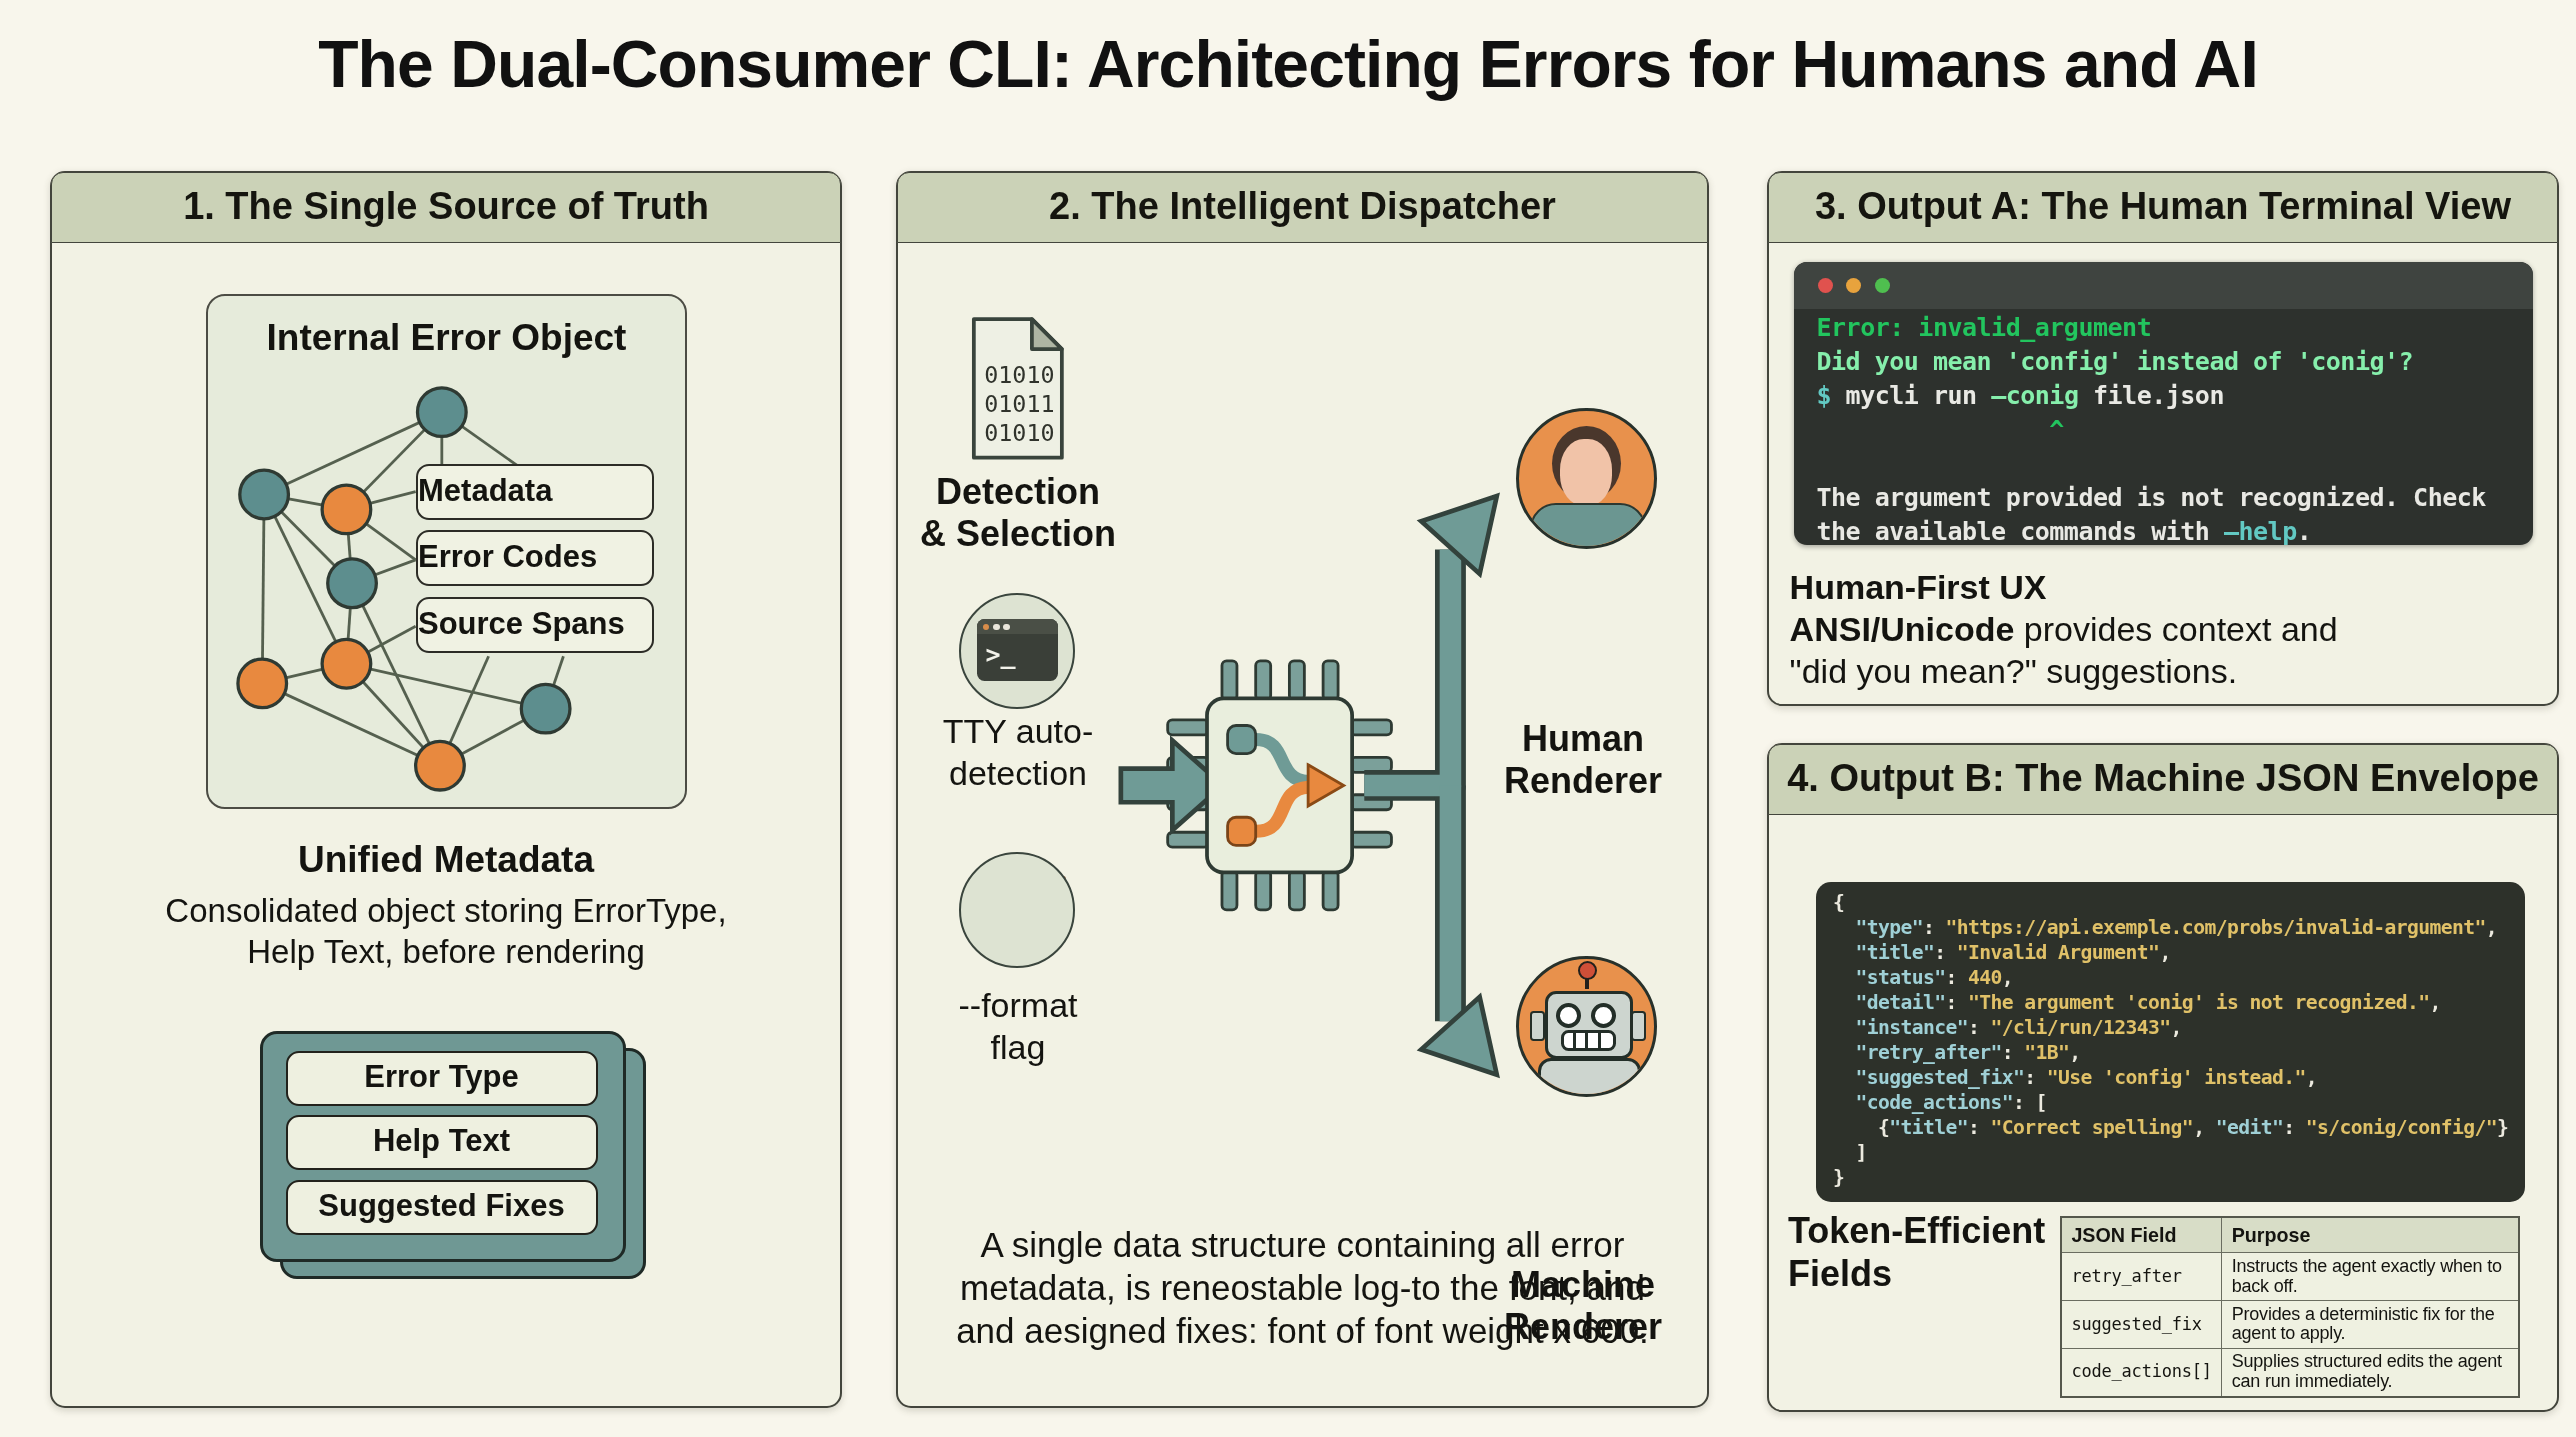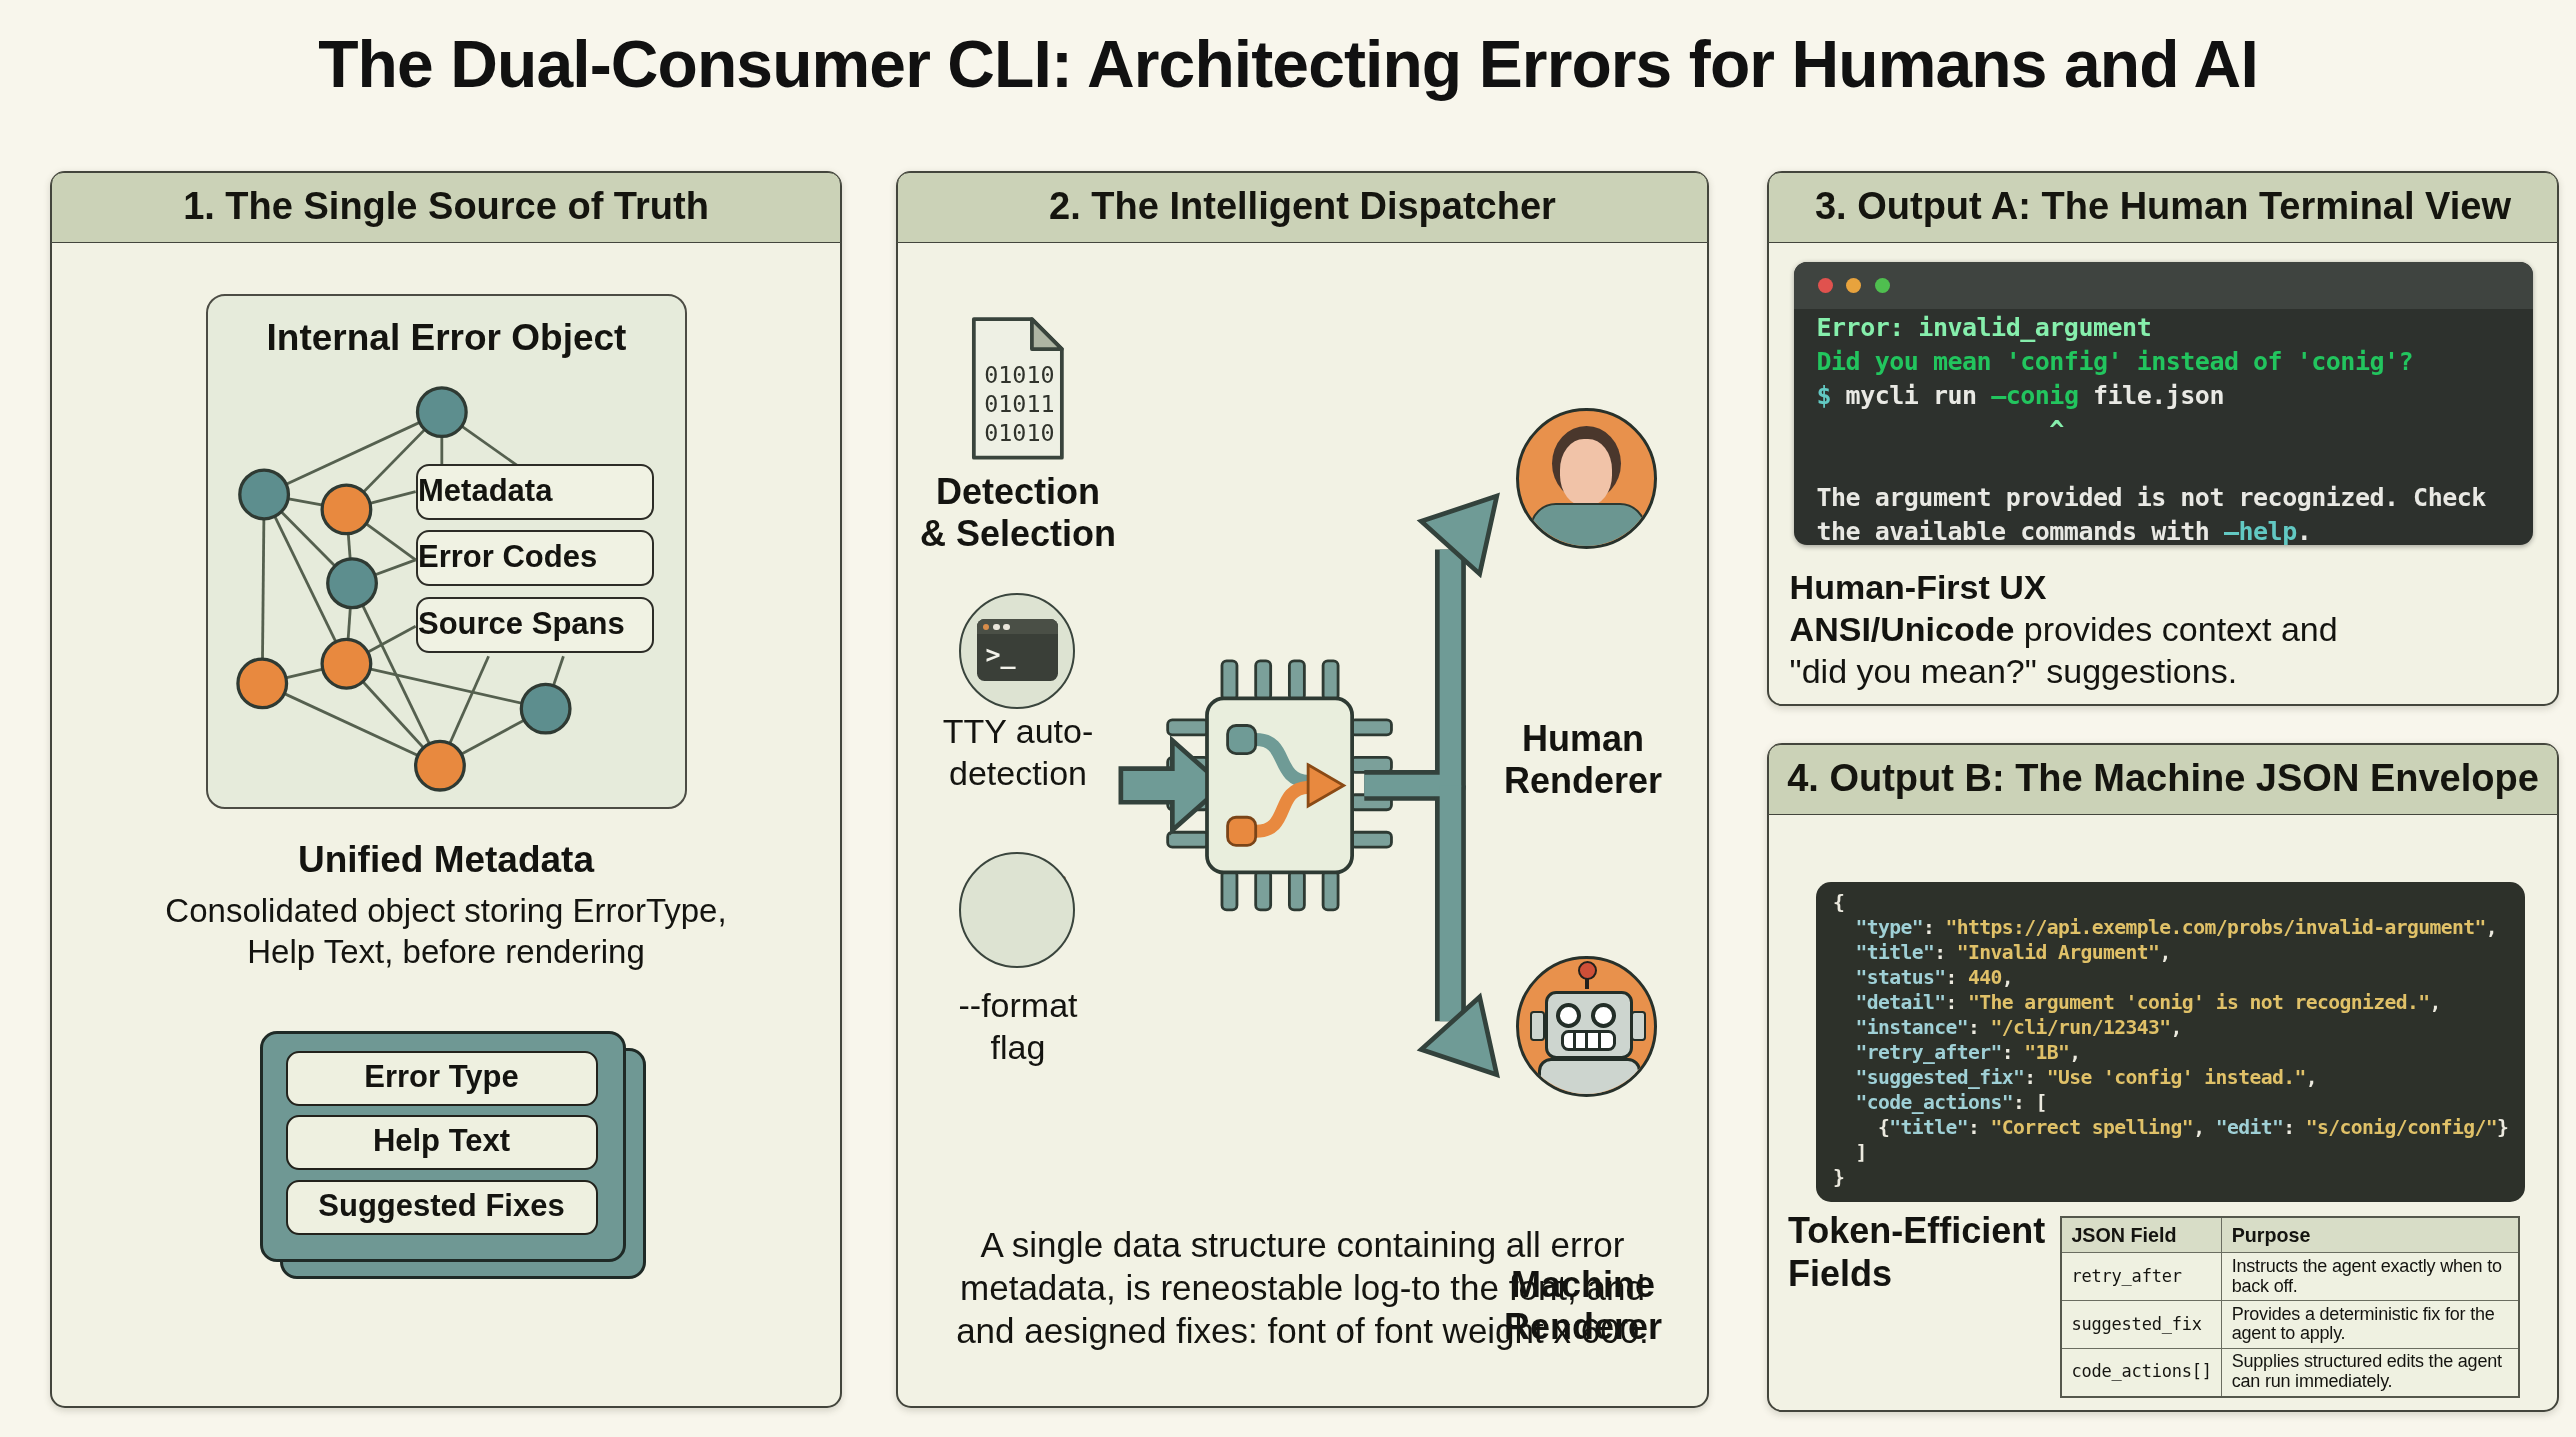--- a/index.html
+++ b/index.html
@@ -64,21 +64,21 @@
   .lab-machine{top:1091px;}
   .p2-caption{position:absolute;left:0;top:1050px;width:100%;text-align:center;font-size:35px;line-height:43px;}
 
   
   .term-win{position:absolute;left:25px;top:89px;width:739px;height:283px;background:#2d312d;border-radius:13px;box-shadow:0 1.9px 5.6px rgba(0,0,0,.3);}
   .term-bar{position:absolute;left:0;top:0;width:100%;height:47px;background:#3f4440;border-radius:13px 13px 0 0;}
   .term-bar i{position:absolute;top:16px;width:15px;height:15px;border-radius:50%;}
   .td1{left:24px;background:#e0524e;}.td2{left:52px;background:#e8a33d;}.td3{left:81px;background:#4fbf4f;}
   .code{font-family:"DejaVu Sans Mono",monospace;white-space:pre;}
   .term-body{position:absolute;left:0;top:47px;width:100%;padding:1.9px 22.5px;box-sizing:border-box;font-size:25px;line-height:34px;letter-spacing:-0.5px;font-weight:600;}
-  .c-red{color:#86efac;}.c-orange{color:#22c55e;}.c-teal{color:#62c9c3;}.c-white{color:#e9e9e4;}
+  .c-red{color:#22c55e;}.c-orange{color:#86efac;}.c-teal{color:#62c9c3;}.c-white{color:#e9e9e4;}
   .p3-foot{position:absolute;left:20.6px;top:393px;width:749px;font-size:34px;line-height:42px;}
   .p3-foot .bold{font-weight:bold;}
 
   
   .rfc-row{position:absolute;left:26px;top:88px;width:726px;height:41px;}
   .rfc-label{position:absolute;left:0;top:0;font-size:32px;font-weight:bold;}
   .rfc-mime{position:absolute;right:0;top:3.7px;font-size:28px;}
   .json-win{position:absolute;left:47px;top:137px;width:709px;height:320px;background:#2d312a;border-radius:15px;padding:8.4px 17px;box-sizing:border-box;font-size:19.7px;line-height:25px;letter-spacing:-0.6px;font-weight:600;}
   .c-key{color:#9fd0d6;}.c-val{color:#e0c168;}.c-p{color:#eceadf;}
   .token-label{position:absolute;left:19px;top:464px;font-size:36px;font-weight:bold;line-height:43px;}

